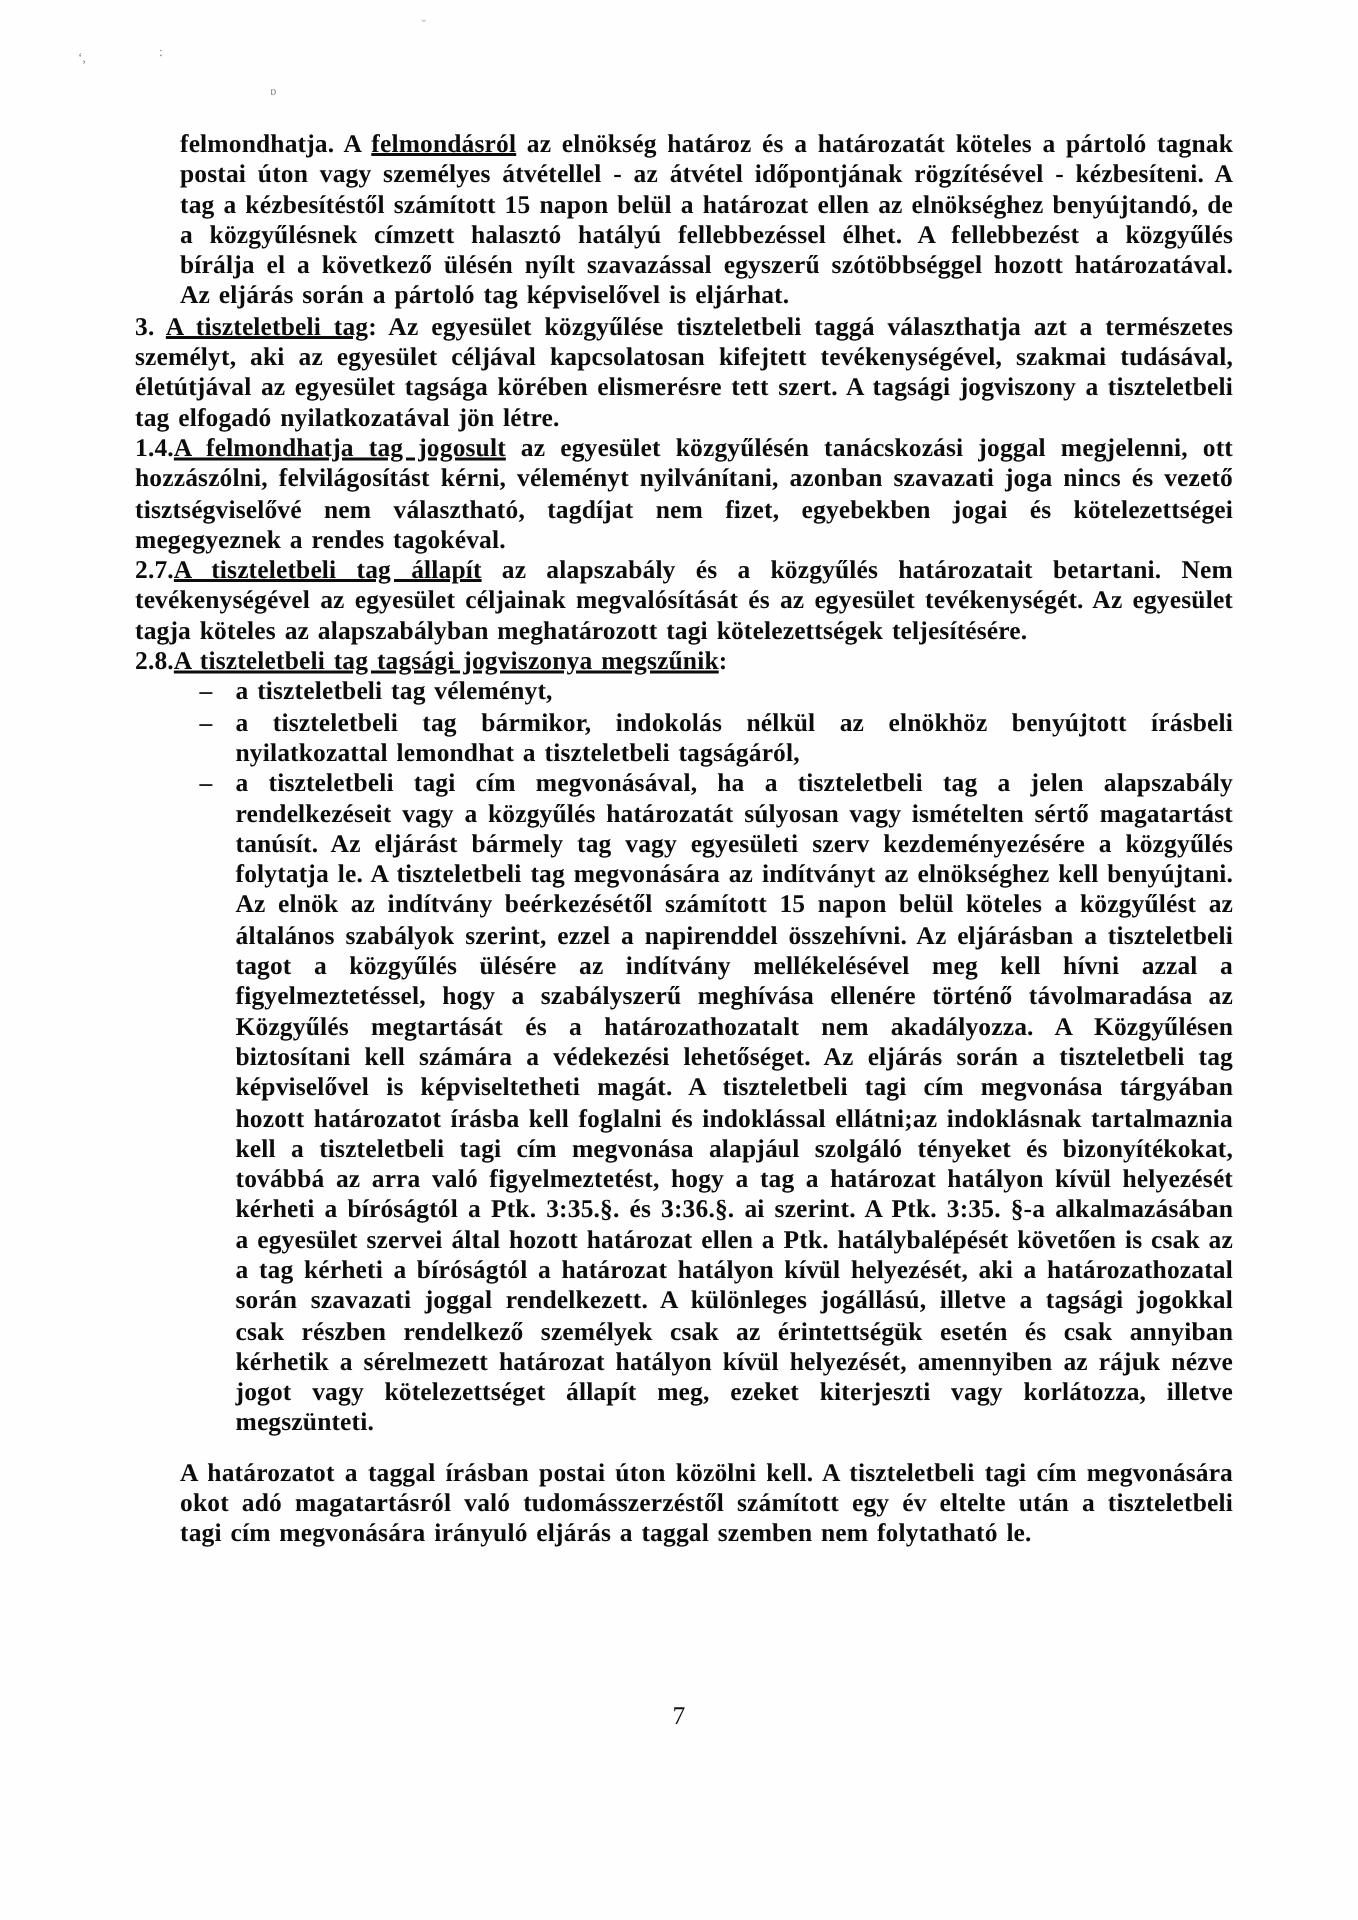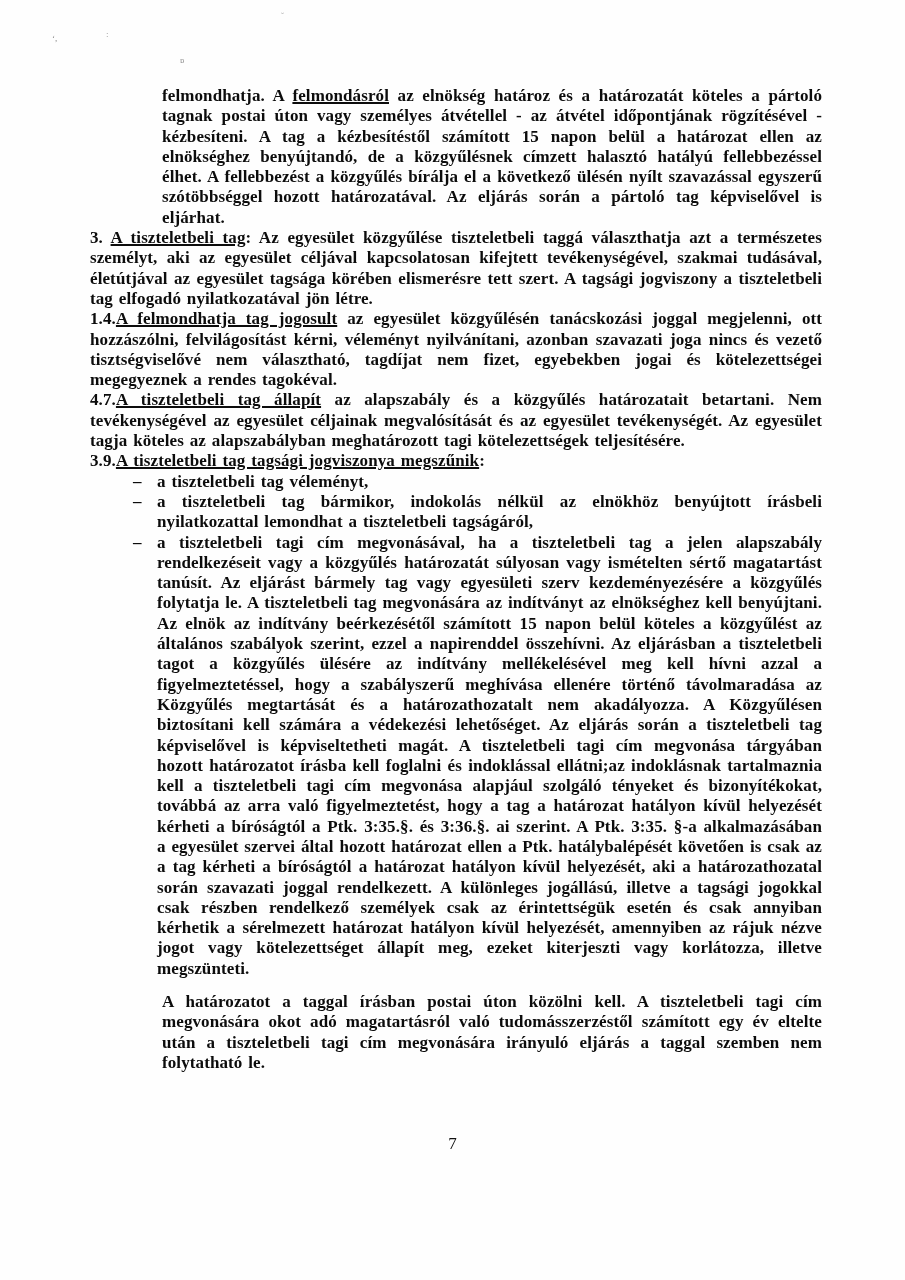--- a/index.html
+++ b/index.html
@@ -23,21 +23,21 @@
     top: 86px;
     width: 732px;
     font-size: 17px;
     line-height: 20.3px;
     font-weight: 700;
     text-align: justify;
     letter-spacing: 0.1px;
     word-spacing: 1.5px;
   }
   .block { margin: 0; }
-  .para-indent { margin-left: 72px; }
+  .para-indent { margin-left: 30px; }
   .gap-before { margin-top: 13px; }
   .bullet {
     display: flex;
     margin-left: 43px;
   }
   .bullet .dash {
     flex: 0 0 24px;
   }
   .bullet .bullet-body {
     flex: 1 1 auto;
@@ -79,23 +79,23 @@
   <span class="artifact artifact-4">ˇ</span>
 
   <div class="content">
 
     <p class="block para-indent"><span>felmondhatja. A </span><span class="u">felmondásról</span><span> az elnökség határoz és a határozatát köteles a pártoló tagnak postai úton vagy személyes átvétellel - az átvétel időpontjának rögzítésével - kézbesíteni. A tag a kézbesítéstől számított 15 napon belül a határozat ellen az elnökséghez benyújtandó, de a közgyűlésnek címzett halasztó hatályú fellebbezéssel élhet. A fellebbezést a közgyűlés bírálja el a következő ülésén nyílt szavazással egyszerű szótöbbséggel hozott határozatával. Az eljárás során a pártoló tag képviselővel is eljárhat.</span></p>
 
     <p class="block"><span>3. </span><span class="u">A tiszteletbeli tag</span><span>: Az egyesület közgyűlése tiszteletbeli taggá választhatja azt a természetes személyt, aki az egyesület céljával kapcsolatosan kifejtett tevékenységével, szakmai tudásával, életútjával az egyesület tagsága körében elismerésre tett szert. A tagsági jogviszony a tiszteletbeli tag elfogadó nyilatkozatával jön létre.</span></p>
 
     <p class="block"><span>1.4.</span><span class="u">A felmondhatja tag jogosult</span><span> az egyesület közgyűlésén tanácskozási joggal megjelenni, ott hozzászólni, felvilágosítást kérni, véleményt nyilvánítani, azonban szavazati joga nincs és vezető tisztségviselővé nem választható, tagdíjat nem fizet, egyebekben jogai és kötelezettségei megegyeznek a rendes tagokéval.</span></p>
 
-    <p class="block"><span>4.7.</span><span class="u">A tiszteletbeli tag állapít</span><span> az alapszabály és a közgyűlés határozatait betartani. Nem tevékenységével az egyesület céljainak megvalósítását és az egyesület tevékenységét. Az egyesület tagja köteles az alapszabályban meghatározott tagi kötelezettségek teljesítésére.</span></p>
+    <p class="block"><span>2.7.</span><span class="u">A tiszteletbeli tag állapít</span><span> az alapszabály és a közgyűlés határozatait betartani. Nem tevékenységével az egyesület céljainak megvalósítását és az egyesület tevékenységét. Az egyesület tagja köteles az alapszabályban meghatározott tagi kötelezettségek teljesítésére.</span></p>
 
-    <p class="block"><span>3.9.</span><span class="u">A tiszteletbeli tag tagsági jogviszonya megszűnik</span><span>:</span></p>
+    <p class="block"><span>2.8.</span><span class="u">A tiszteletbeli tag tagsági jogviszonya megszűnik</span><span>:</span></p>
 
     <div class="block bullet">
       <span class="dash">–</span>
       <span class="bullet-body"><span>a tiszteletbeli tag véleményt,</span></span>
     </div>
 
     <div class="block bullet">
       <span class="dash">–</span>
       <span class="bullet-body"><span>a tiszteletbeli tag bármikor, indokolás nélkül az elnökhöz benyújtott írásbeli nyilatkozattal lemondhat a tiszteletbeli tagságáról,</span></span>
     </div>

